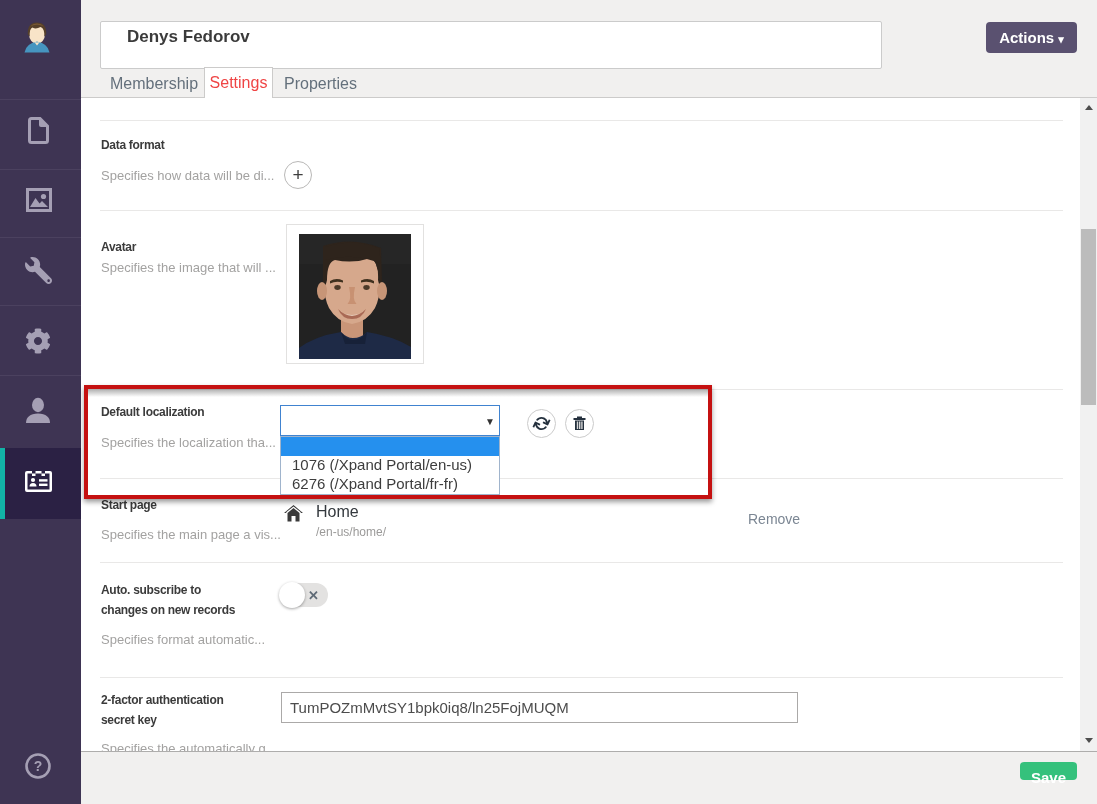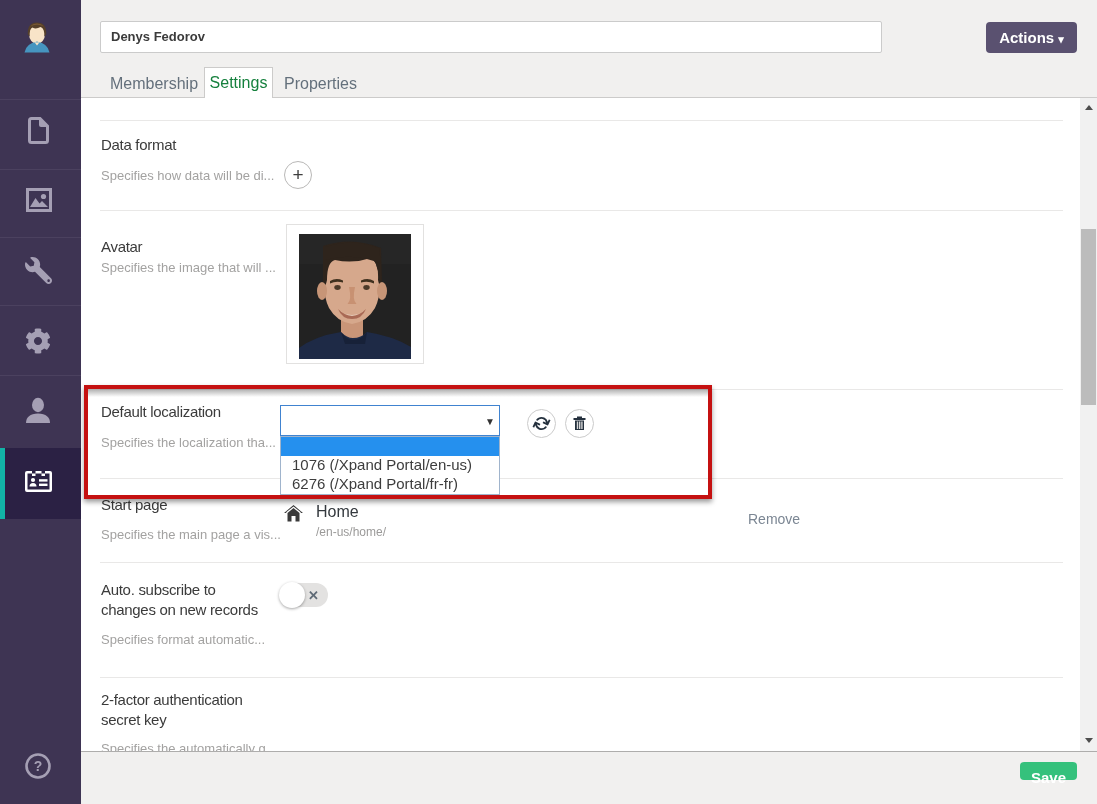--- a/index.html
+++ b/index.html
@@ -5,31 +5,31 @@
   * { margin:0; padding:0; box-sizing:border-box; }
   html,body { width:1097px; height:804px; overflow:hidden; }
   body { position:relative; background:#f1f0ef; font-family:"Liberation Sans", sans-serif; }
   .abs { position:absolute; }
   
   #sidebar { position:absolute; left:0; top:0; width:81px; height:804px; background:#3e3453; }
   .sdiv { position:absolute; left:0; width:81px; height:1px; background:#4b415f; }
   .active-item { position:absolute; left:0; top:448px; width:81px; height:71px; background:#2b2144; }
   .active-bar { position:absolute; left:0; top:448px; width:5px; height:71px; background:#12b3a6; }
   
-  #titlebox { position:absolute; left:100px; top:21px; width:782px; height:32px; background:#fff; border:1px solid #cbcbcb; border-radius:2px; font-size:13px; font-weight:bold; color:#3b3b3b; line-height:30px; padding-left:10px; }
+  #titlebox { position:absolute; left:100px; top:21px; width:782px; height:48px; background:#fff; border:1px solid #cbcbcb; border-radius:2px; font-size:17px; font-weight:bold; color:#3b3b3b; line-height:30px; padding-left:26px; }
   #actions { position:absolute; left:986px; top:22px; width:91px; height:31px; background:#5a5170; border-radius:4px; color:#fff; font-size:15px; font-weight:bold; text-align:center; line-height:31px; }
   
   .tabtxt { position:absolute; top:75px; font-size:16px; color:#64707c; }
   #tabline { position:absolute; left:81px; top:97px; width:1016px; height:1px; background:#cccbca; }
-  #activetab { position:absolute; left:204px; top:67px; width:69px; height:31px; background:#fff; border:1px solid #cccbca; border-bottom:none; color:#15803d; font-size:16px; text-align:center; line-height:30px; }
+  #activetab { position:absolute; left:204px; top:67px; width:69px; height:31px; background:#fff; border:1px solid #cccbca; border-bottom:none; color:#ef4444; font-size:16px; text-align:center; line-height:30px; }
   
   #panel { position:absolute; left:81px; top:98px; width:999px; height:653px; background:#fff; overflow:hidden; }
   #panel-bottom { position:absolute; left:81px; top:751px; width:1016px; height:1px; background:#aeadac; }
   .hr { position:absolute; left:19px; width:963px; height:1px; background:#e9e8e7; }
-  .lbl { position:absolute; left:20px; font-size:15px; font-weight:normal; color:#3b3b3b; line-height:20px; letter-spacing:-0.3px; }
+  .lbl { position:absolute; left:20px; font-size:12px; font-weight:bold; color:#3b3b3b; line-height:20px; letter-spacing:-0.3px; }
   .desc { position:absolute; left:20px; font-size:13px; color:#a3a2a1; }
   
   #plusbtn { position:absolute; left:203px; top:63px; width:28px; height:28px; border:1px solid #b9b8b7; border-radius:50%; color:#3f3f3f; font-size:19px; text-align:center; line-height:25px; }
   
   #avbox { position:absolute; left:205px; top:126px; width:138px; height:140px; border:1px solid #e2e1e0; background:#fff; }
   
   #sel { position:absolute; left:199px; top:307px; width:220px; height:31px; background:#fff; border:1px solid #4083d0; }
   #sel .caret { position:absolute; right:4px; top:10px; font-size:10px; color:#333; }
   #ddl { position:absolute; left:199px; top:338px; width:220px; height:59px; background:#fff; border:1px solid #a0b4cc; z-index:5; }
   #ddl .sel-row { position:absolute; left:0px; top:0px; width:218px; height:19px; background:#2590ee; }
@@ -195,20 +195,21 @@
 
   <div class="lbl" style="top:482px;">Auto. subscribe to<br>changes on new records</div>
   <div id="toggle">
       <div class="knob"></div>
       <div class="x">✕</div>
     </div>
   <div class="desc" style="top:534px;">Specifies format automatic...</div>
   <div class="hr" style="top:579px;"></div>
 
   <div class="lbl" style="top:592px;">2-factor authentication<br>secret key</div>
+  <div id="fainput">TumPOZmMvtSY1bpk0iq8/ln25FojMUQM</div>
   <div class="desc" style="top:643px;">Specifies the automatically g...</div>
 </div>
 <div id="panel-bottom"></div>
 
 <div id="sb">
   <div class="sbarrow" style="top:7px; border-bottom:5px solid #4e4e4e;"></div>
   <div class="thumb"></div>
   <div class="sbarrow" style="top:640px; border-top:5px solid #4e4e4e;"></div>
 </div>
 

